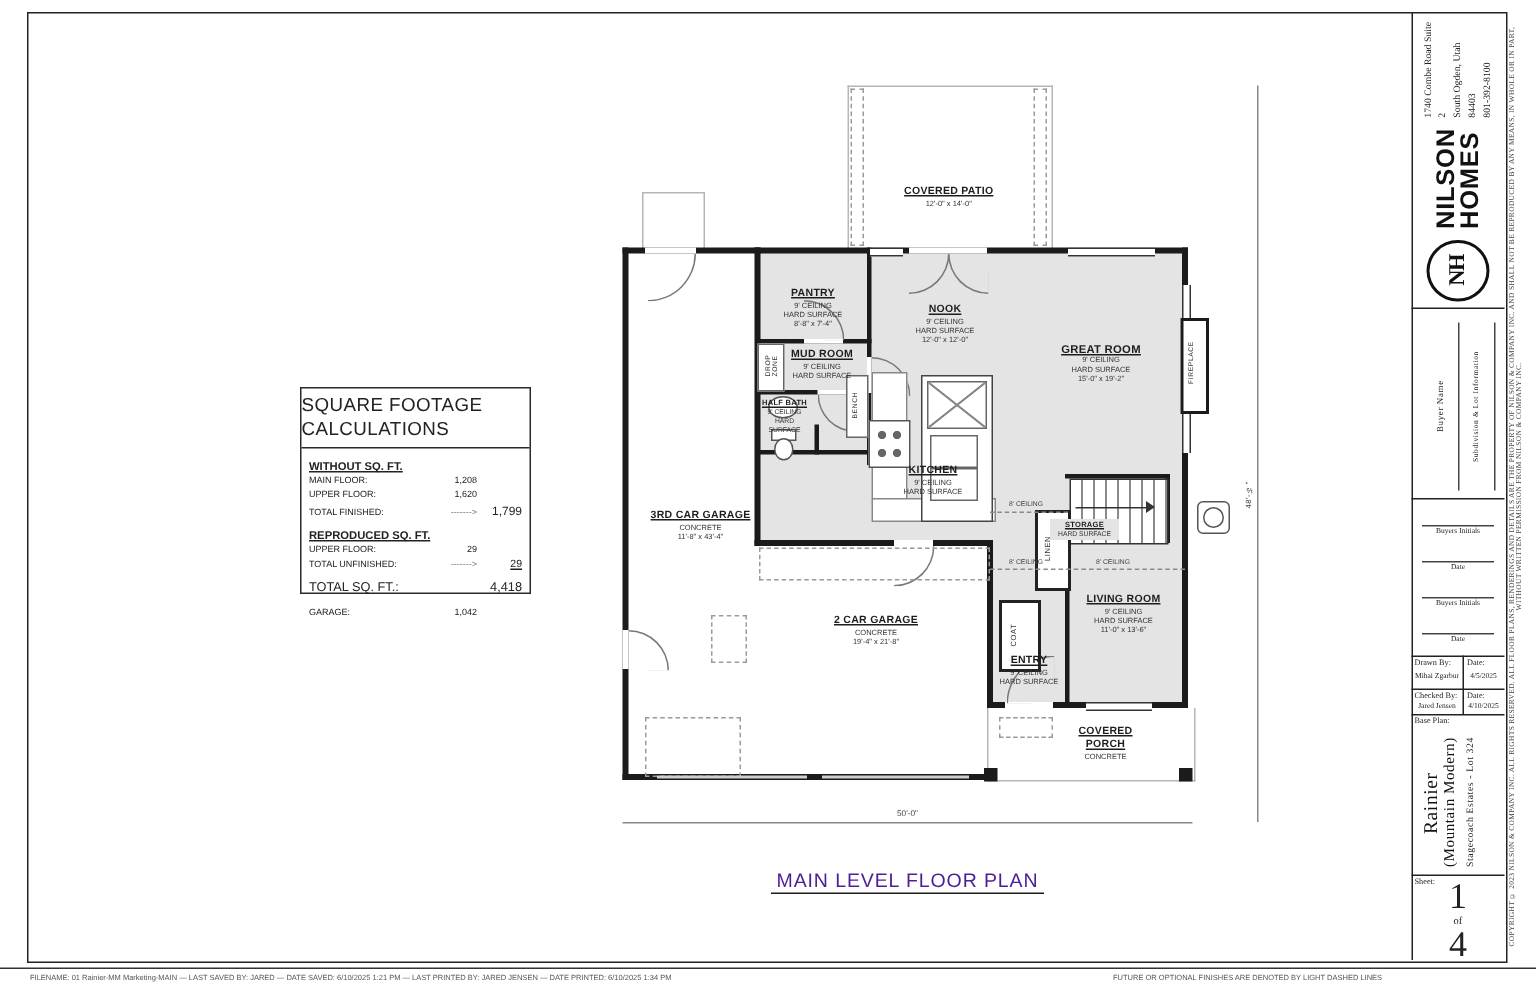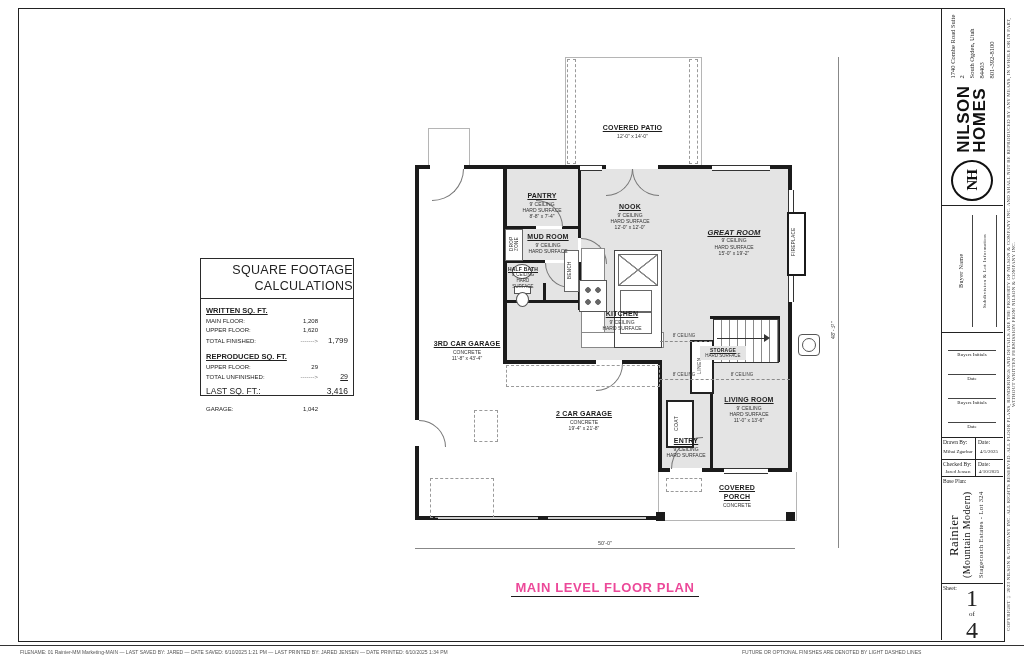--- a/index.html
+++ b/index.html
@@ -10,21 +10,21 @@
   .gray{position:absolute;background:#e4e4e4;}
   .thin{position:absolute;border:1px solid #b5b5b5;}
   .box{position:absolute;border:1px solid #666;background:#fff;}
   .dashbox{position:absolute;border:1px dashed #9a9a9a;}
   .dash-h{position:absolute;border-top:1px dashed #8a8a8a;height:0;}
   .win-h{position:absolute;background:#fff;border-top:1px solid #333;border-bottom:1px solid #333;}
   .win-v{position:absolute;background:#fff;border-left:1px solid #333;border-right:1px solid #333;}
   .arc{position:absolute;border:1px solid #777;background:transparent;}
   .rlabel{position:absolute;text-align:center;line-height:1.25;color:#2a2a2a;}
   .rname{font-weight:700;font-size:7px;text-decoration:underline;letter-spacing:.2px;color:#1d1d1d;}
-  .rname.big{font-size:7.5px;font-style:italic;}
+  .rname.big{font-size:7.5px;}
   .rsub{font-size:5px;color:#333;}
   .vlab{position:absolute;writing-mode:vertical-rl;transform:rotate(180deg);font-size:5px;color:#333;letter-spacing:.4px;text-align:center;}
   .dimlab{position:absolute;font-size:5.5px;color:#444;text-align:center;}
   .stairs{position:absolute;background:repeating-linear-gradient(90deg,#fff 0 7px,#8a8a8a 7px 8px);border:1px solid #333;}
   
   .sq-row{display:flex;font-size:6px;line-height:1.55;align-items:baseline;}
   .sq-l{flex:1;text-align:left;}
   .sq-m{width:36px;text-align:right;}
   .sq-r{width:30px;text-align:right;}
   .sq-h{font-size:7.5px;font-weight:700;text-decoration:underline;margin-top:4px;line-height:1.5;}
@@ -34,26 +34,26 @@
   .tb-small{position:absolute;font-family:"Liberation Serif",serif;font-size:5.5px;color:#222;}
   .tb-rule{position:absolute;background:#444;}
 </style>
 </head>
 <body>
 
 <div class="abs" style="left:18px;top:8px;width:985px;height:632px;border:1px solid #222;"></div>
 <div class="abs" style="left:941px;top:8px;width:0;height:632px;border-left:1px solid #222;"></div>
 
 <div class="abs" style="left:200px;top:258px;width:152px;height:136px;border:1.5px solid #2a2a2a;background:#fff;">
-  <div style="text-align:right;font-size:12.5px;letter-spacing:.3px;padding-top:4px;line-height:1.25;border-bottom:1px solid #2a2a2a;padding-bottom:4px;">
+  <div style="text-align:left;font-size:12.5px;letter-spacing:.3px;padding-top:4px;line-height:1.25;border-bottom:1px solid #2a2a2a;padding-bottom:4px;">
     <div>SQUARE FOOTAGE</div>
     <div>CALCULATIONS</div>
   </div>
   <div style="padding:2px 5px 0 5px;">
-    <div class="sq-h">WRITTEN SQ. FT.</div>
+    <div class="sq-h">WITHOUT SQ. FT.</div>
     <div class="sq-row">
         <span class="sq-l">MAIN FLOOR:</span>
         <span class="sq-m">1,208</span>
         <span class="sq-r"></span>
       </div>
     <div class="sq-row">
         <span class="sq-l">UPPER FLOOR:</span>
         <span class="sq-m">1,620</span>
         <span class="sq-r"></span>
       </div>
@@ -67,23 +67,23 @@
         <span class="sq-l">UPPER FLOOR:</span>
         <span class="sq-m">29</span>
         <span class="sq-r"></span>
       </div>
     <div class="sq-row">
         <span class="sq-l">TOTAL UNFINISHED:</span>
         <span class="sq-m" style="color:#777;">-------&gt;</span>
         <span class="sq-r" style="text-decoration:underline;font-size:7px;">29</span>
       </div>
     <div class="sq-row" style="margin-top:2px;">
-        <span class="sq-l" style="font-size:8.5px;">LAST SQ. FT.:</span>
+        <span class="sq-l" style="font-size:8.5px;">TOTAL SQ. FT.:</span>
         <span class="sq-m"></span>
-        <span class="sq-r" style="font-size:8.5px;">3,416</span>
+        <span class="sq-r" style="font-size:8.5px;">4,418</span>
       </div>
     <div class="sq-row" style="margin-top:7px;">
         <span class="sq-l">GARAGE:</span>
         <span class="sq-m">1,042</span>
         <span class="sq-r"></span>
       </div>
   </div>
 </div>
 
 <div class="gray" style="left:505px;top:168px;width:285px;height:196px;"></div>
@@ -255,21 +255,21 @@
 <div class="dimlab" style="left:662px;top:333px;width:44px;font-size:4.5px;">8' CEILING</div>
 <div class="dimlab" style="left:662px;top:372px;width:44px;font-size:4.5px;">8' CEILING</div>
 <div class="dimlab" style="left:720px;top:372px;width:44px;font-size:4.5px;">8' CEILING</div>
 
 <div class="abs" style="left:415px;top:548px;width:380px;height:0;border-top:1px solid #888;"></div>
 <div class="dimlab" style="left:587px;top:540px;width:36px;">50'-0"</div>
 <div class="abs" style="left:838px;top:57px;width:0;height:491px;border-left:1px solid #888;"></div>
 <div class="vlab" style="left:830px;top:310px;height:40px;font-size:5px;">48'-½"</div>
 
 <div class="abs" style="left:505px;top:578px;width:200px;text-align:center;">
-  <span style="font-size:13px;font-weight:700;letter-spacing:.6px;border-bottom:1.5px solid #1b1b1b;padding:0 4px 1px 4px;color:#ec4899;">MAIN LEVEL FLOOR PLAN</span>
+  <span style="font-size:13px;font-weight:400;letter-spacing:.6px;border-bottom:1.5px solid #1b1b1b;padding:0 4px 1px 4px;color:#4c1d95;">MAIN LEVEL FLOOR PLAN</span>
 </div>
 
 <div class="tb-line" style="left:941px;top:205px;width:62px;height:1px;"></div>
 <div class="tb-line" style="left:941px;top:332px;width:62px;height:1px;"></div>
 <div class="tb-line" style="left:941px;top:437px;width:62px;height:1px;"></div>
 <div class="tb-line" style="left:941px;top:459px;width:62px;height:1px;"></div>
 <div class="tb-line" style="left:941px;top:476px;width:62px;height:1px;"></div>
 <div class="tb-line" style="left:941px;top:583px;width:62px;height:1px;"></div>
 <div class="tb-line" style="left:975px;top:437px;width:1px;height:39px;"></div>
 

